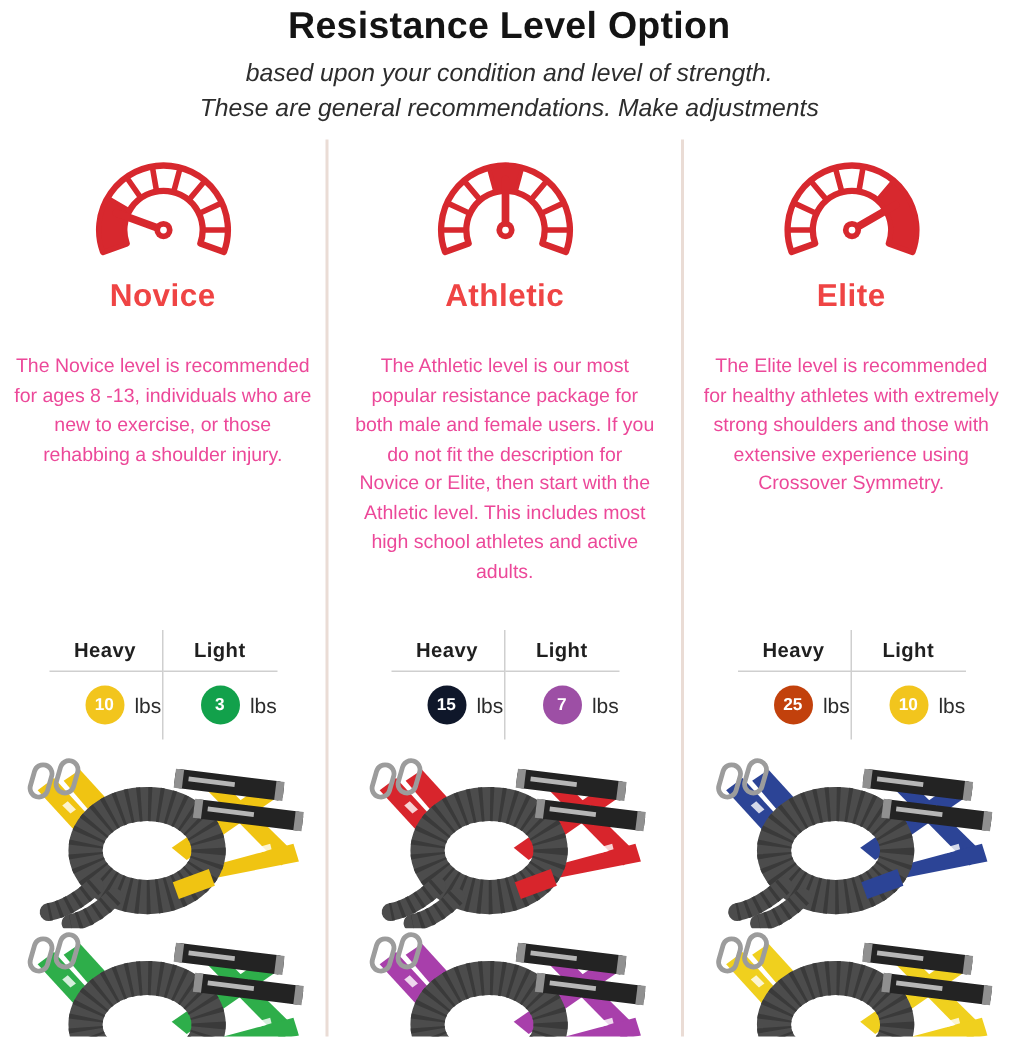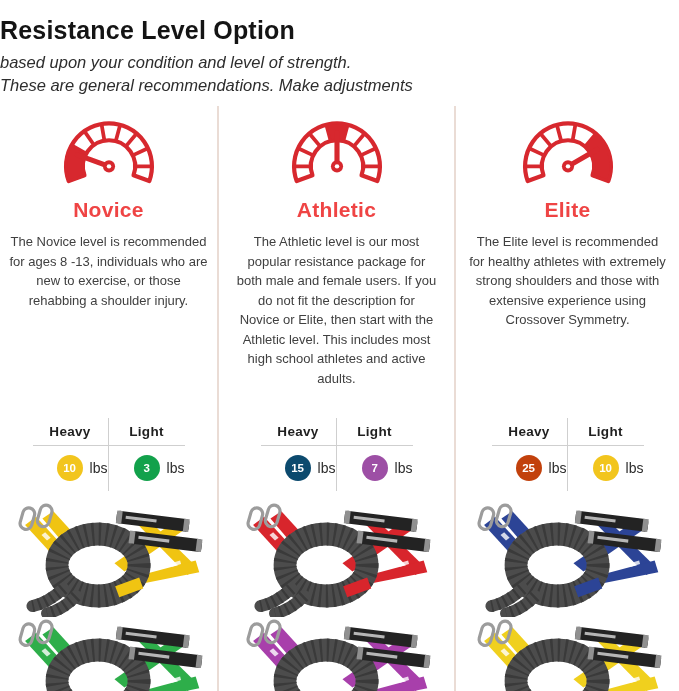--- a/index.html
+++ b/index.html
@@ -1,38 +1,38 @@
 <!DOCTYPE html>
 <html><head>
 <meta charset="utf-8">
 <style>
   * { box-sizing: border-box; }
   html,body { margin:0; padding:0; }
   body {
     width:679px; height:691px; overflow:hidden; background:#ffffff;
     font-family:"Liberation Sans","DejaVu Sans",sans-serif; color:#222;
   }
-  .header { text-align:left; padding-top:16px; }
+  .header { text-align:center; padding-top:3px; }
   .title { font-size:25px; font-weight:700; color:#141414; margin:0; letter-spacing:.2px; }
   .subtitle { font-style:italic; font-size:16.5px; color:#2d2d2d; line-height:1.4; margin-top:6px; }
   .subtitle span { display:block; }
 
   .grid { display:grid; grid-template-columns:217px 239px 223px; margin-top:9px; }
   .col { text-align:center; }
   .col.mid { border-left:2px solid #eadcd5; border-right:2px solid #eadcd5; }
 
   .gauge { display:inline-block; margin-top:8px; height:73px; }
   .gsvg { display:block; }
   .band { fill:none; stroke:currentColor; stroke-width:4.5; stroke-linejoin:round; }
   .ticks { fill:none; stroke:currentColor; stroke-width:4; }
   .solid { fill:currentColor; stroke:currentColor; stroke-width:3; stroke-linejoin:round; }
   .needle { stroke:currentColor; stroke-width:5.5; stroke-linecap:round; }
 
   .level-title { font-size:21px; font-weight:700; color:#ef4444; margin:7px 0 0; letter-spacing:.3px; }
-  .desc { font-size:13px; line-height:1.5; color:#404040; margin:10px auto 0; max-width:200px; height:174px; }
+  .desc { font-size:13px; line-height:1.5; color:#ec4899; margin:24px auto 0; max-width:200px; height:174px; }
 
   .rtable { display:grid; grid-template-columns:1fr 1fr; width:152px; margin:12px auto; }
   .rcell.rleft { border-right:1px solid #cfcfcf; }
   .rhead { border-bottom:1px solid #cfcfcf; font-weight:700; font-size:13.5px; color:#1f1f1f; padding:6px 0; letter-spacing:.3px; }
   .rval { padding:9px 0 10px; display:flex; align-items:center; justify-content:flex-end; gap:7px; }
   .wcircle { width:26px; height:26px; border-radius:50%; color:#fff; font-weight:700; font-size:11.5px;
              display:flex; align-items:center; justify-content:center; }
   .unit { font-size:14px; color:#2c2c2c; }
 
   .products { margin-top:2px; }
@@ -137,21 +137,21 @@
         <circle cx="60" cy="56" r="6.5" fill="currentColor"></circle>
         <circle cx="60" cy="56" r="2.4" fill="#fff"></circle>
       </svg>
     </span>
     <h2 class="level-title">Athletic</h2>
     <p class="desc">The Athletic level is our most popular resistance package for both male and female users. If you do not fit the description for Novice or Elite, then start with the Athletic level. This includes most high school athletes and active adults.</p>
     <div class="rtable">
       <div class="rcell rhead rleft">Heavy</div>
       <div class="rcell rhead">Light</div>
       <div class="rcell rval rleft">
-        <span class="wcircle" style="background-color: #0c4a6e;">15</span>
+        <span class="wcircle" style="background-color: #0f172a;">15</span>
         <span class="unit">lbs</span>
       </div>
       <div class="rcell rval">
         <span class="wcircle" style="background-color: rgb(157, 79, 165);">7</span>
         <span class="unit">lbs</span>
       </div>
     </div>
     <div class="products">
       <svg class="product" viewBox="0 0 220 125" width="204" height="114" style="color: rgb(216, 37, 44);">
           <use href="#band-kit"></use>

